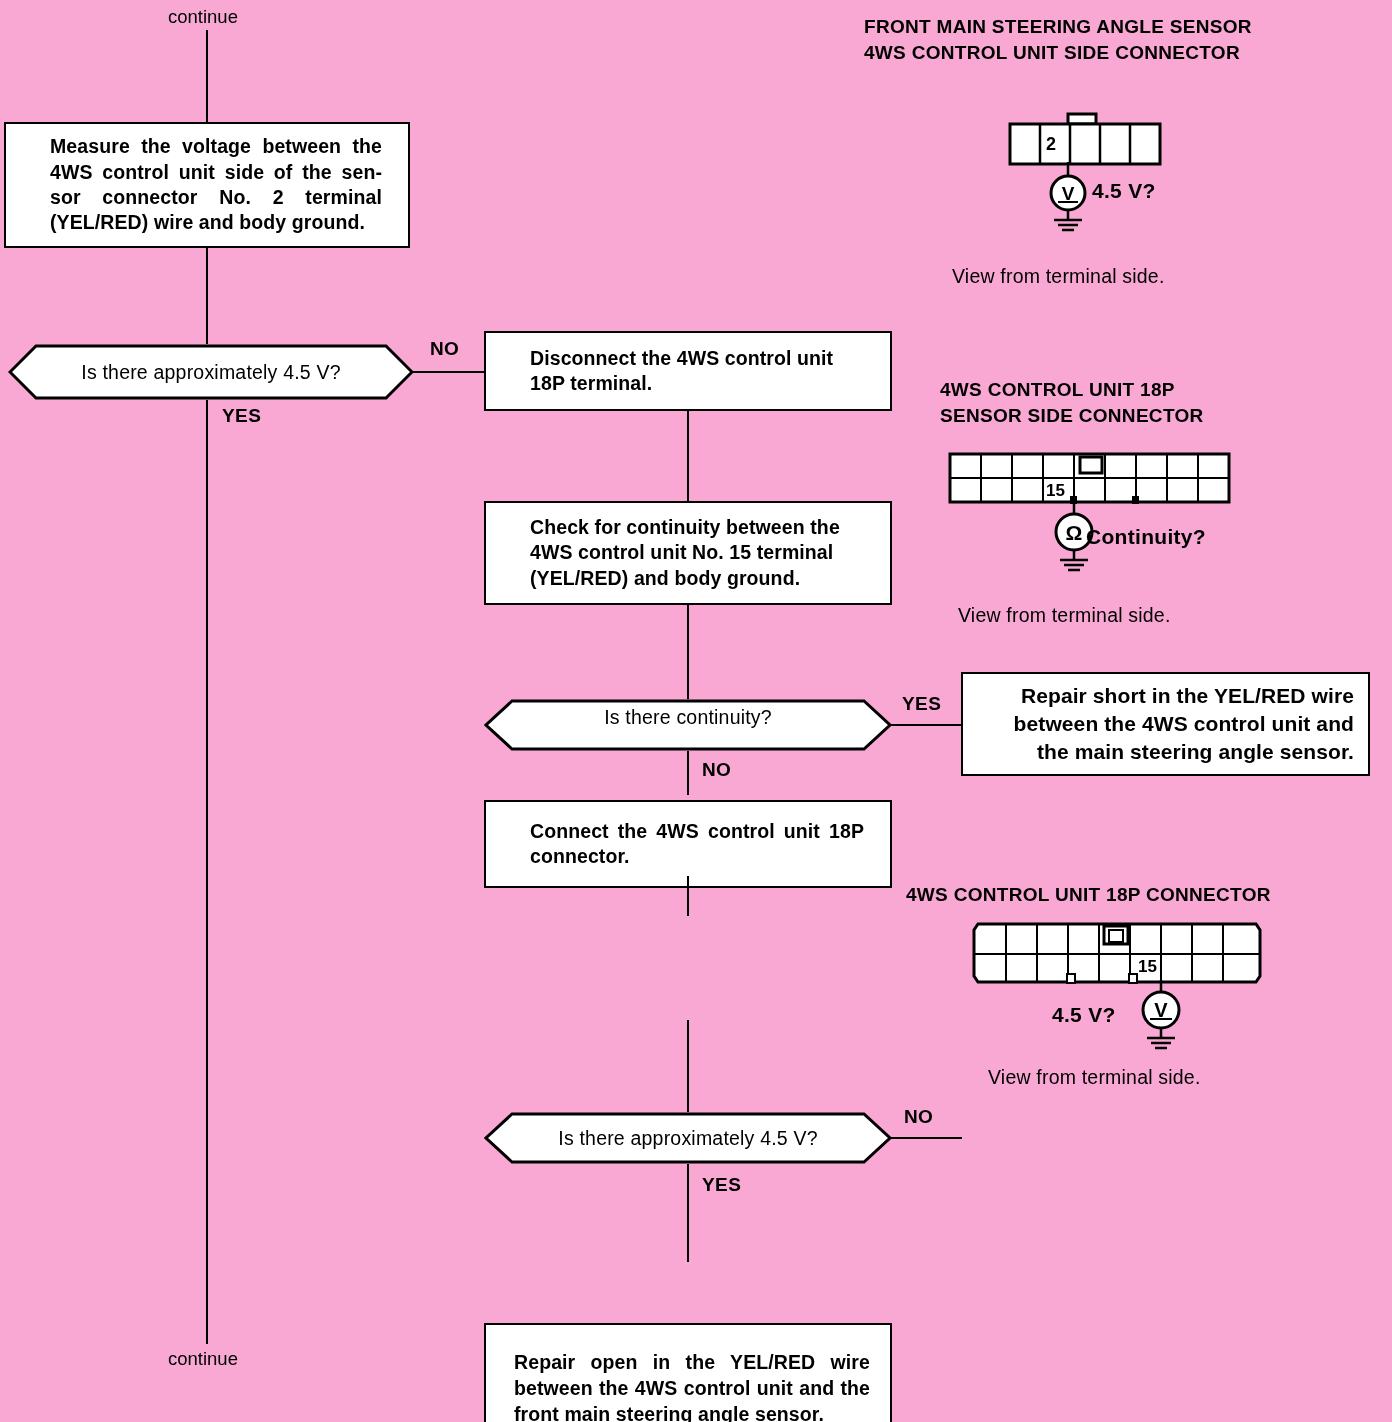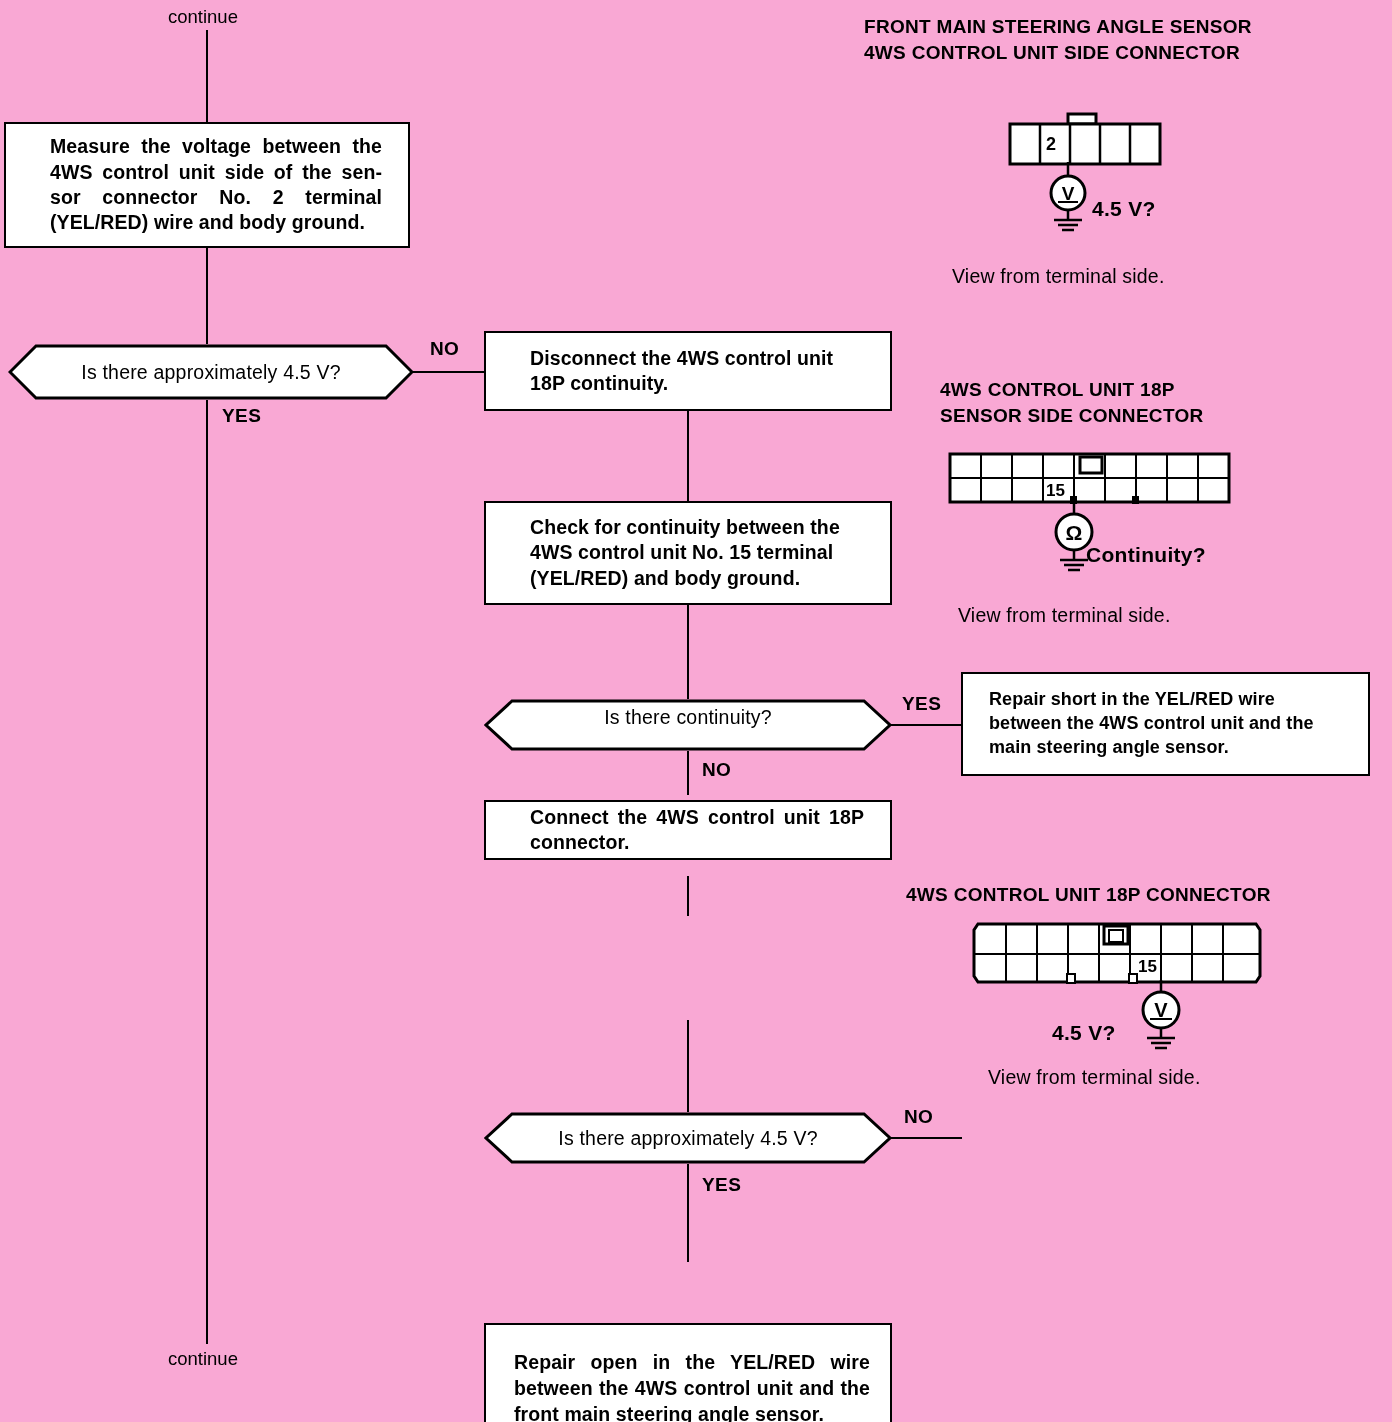--- a/index.html
+++ b/index.html
@@ -101,21 +101,20 @@
 
   
   .conn { position: absolute; }
   .conn svg { display: block; }
   .meter-label {
     position: absolute;
     font-size: 21px;
     font-weight: bold;
     letter-spacing: 0.3px;
     white-space: nowrap;
-    margin-top: 18px;
   }
 </style>
 </head>
 <body>
 
 <div id="page">
 
   <div class="label-plain" style="left:168px; top:6px;">continue</div>
   <div class="line-v" style="left:206px; top:30px; height:92px;"></div>
 
@@ -133,21 +132,21 @@
   </div>
 
   <div class="line-h" style="left:410px; top:371px; width:74px;"></div>
   <div class="label-sm" style="left:430px; top:338px;">NO</div>
 
   <div class="label-sm" style="left:222px; top:405px;">YES</div>
   <div class="line-v" style="left:206px; top:400px; height:944px;"></div>
   <div class="label-plain" style="left:168px; top:1348px;">continue</div>
 
   <div class="proc-box" style="left:484px; top:331px; width:408px; height:80px;">
-    <div class="proc-text">Disconnect the 4WS control unit 18P continuity.</div>
+    <div class="proc-text">Disconnect the 4WS control unit 18P terminal.</div>
   </div>
 
   <div class="line-v" style="left:687px; top:411px; height:90px;"></div>
 
   <div class="proc-box" style="left:484px; top:501px; width:408px; height:104px;">
     <div class="proc-text">Check for continuity between the 4WS control unit No. 15 terminal (YEL/RED) and body ground.</div>
   </div>
 
   <div class="line-v" style="left:687px; top:605px; height:94px;"></div>
 
@@ -155,27 +154,27 @@
     <svg width="408" height="52" viewBox="0 0 408 52" aria-hidden="true">
       <polygon points="28,2 380,2 406,26 380,50 28,50 2,26" fill="#ffffff" stroke="#000000" stroke-width="3"></polygon>
     </svg>
     <div class="dtext">Is there continuity?</div>
   </div>
 
   <div class="line-h" style="left:888px; top:724px; width:74px;"></div>
   <div class="label-sm" style="left:902px; top:693px;">YES</div>
 
   <div class="proc-box" style="left:961px; top:672px; width:409px; height:104px;">
-    <div class="proc-text" style="padding:0 28px 0 26px; font-size:18px; line-height:1.33;">Repair short in the YEL/RED wire between the 4WS control unit and the main steering angle sensor.</div>
+    <div class="proc-text" style="padding:0 14px 0 26px; font-size:21px; line-height:1.33;text-align:right;">Repair short in the YEL/RED wire between the 4WS control unit and the main steering angle sensor.</div>
   </div>
 
   <div class="line-v" style="left:687px; top:751px; height:44px;"></div>
   <div class="label-sm" style="left:702px; top:759px;">NO</div>
 
-  <div class="proc-box" style="left:484px; top:800px; width:408px; height:60px;">
+  <div class="proc-box" style="left:484px; top:800px; width:408px; height:88px;">
     <div class="proc-text justify">Connect the 4WS control unit 18P connector.</div>
   </div>
 
   <div class="line-v" style="left:687px; top:876px; height:40px;"></div>
 
 
   <div class="line-v" style="left:687px; top:1020px; height:92px;"></div>
 
   <div class="decision" style="left:484px; top:1112px; width:408px; height:52px;">
     <svg width="408" height="52" viewBox="0 0 408 52" aria-hidden="true">

